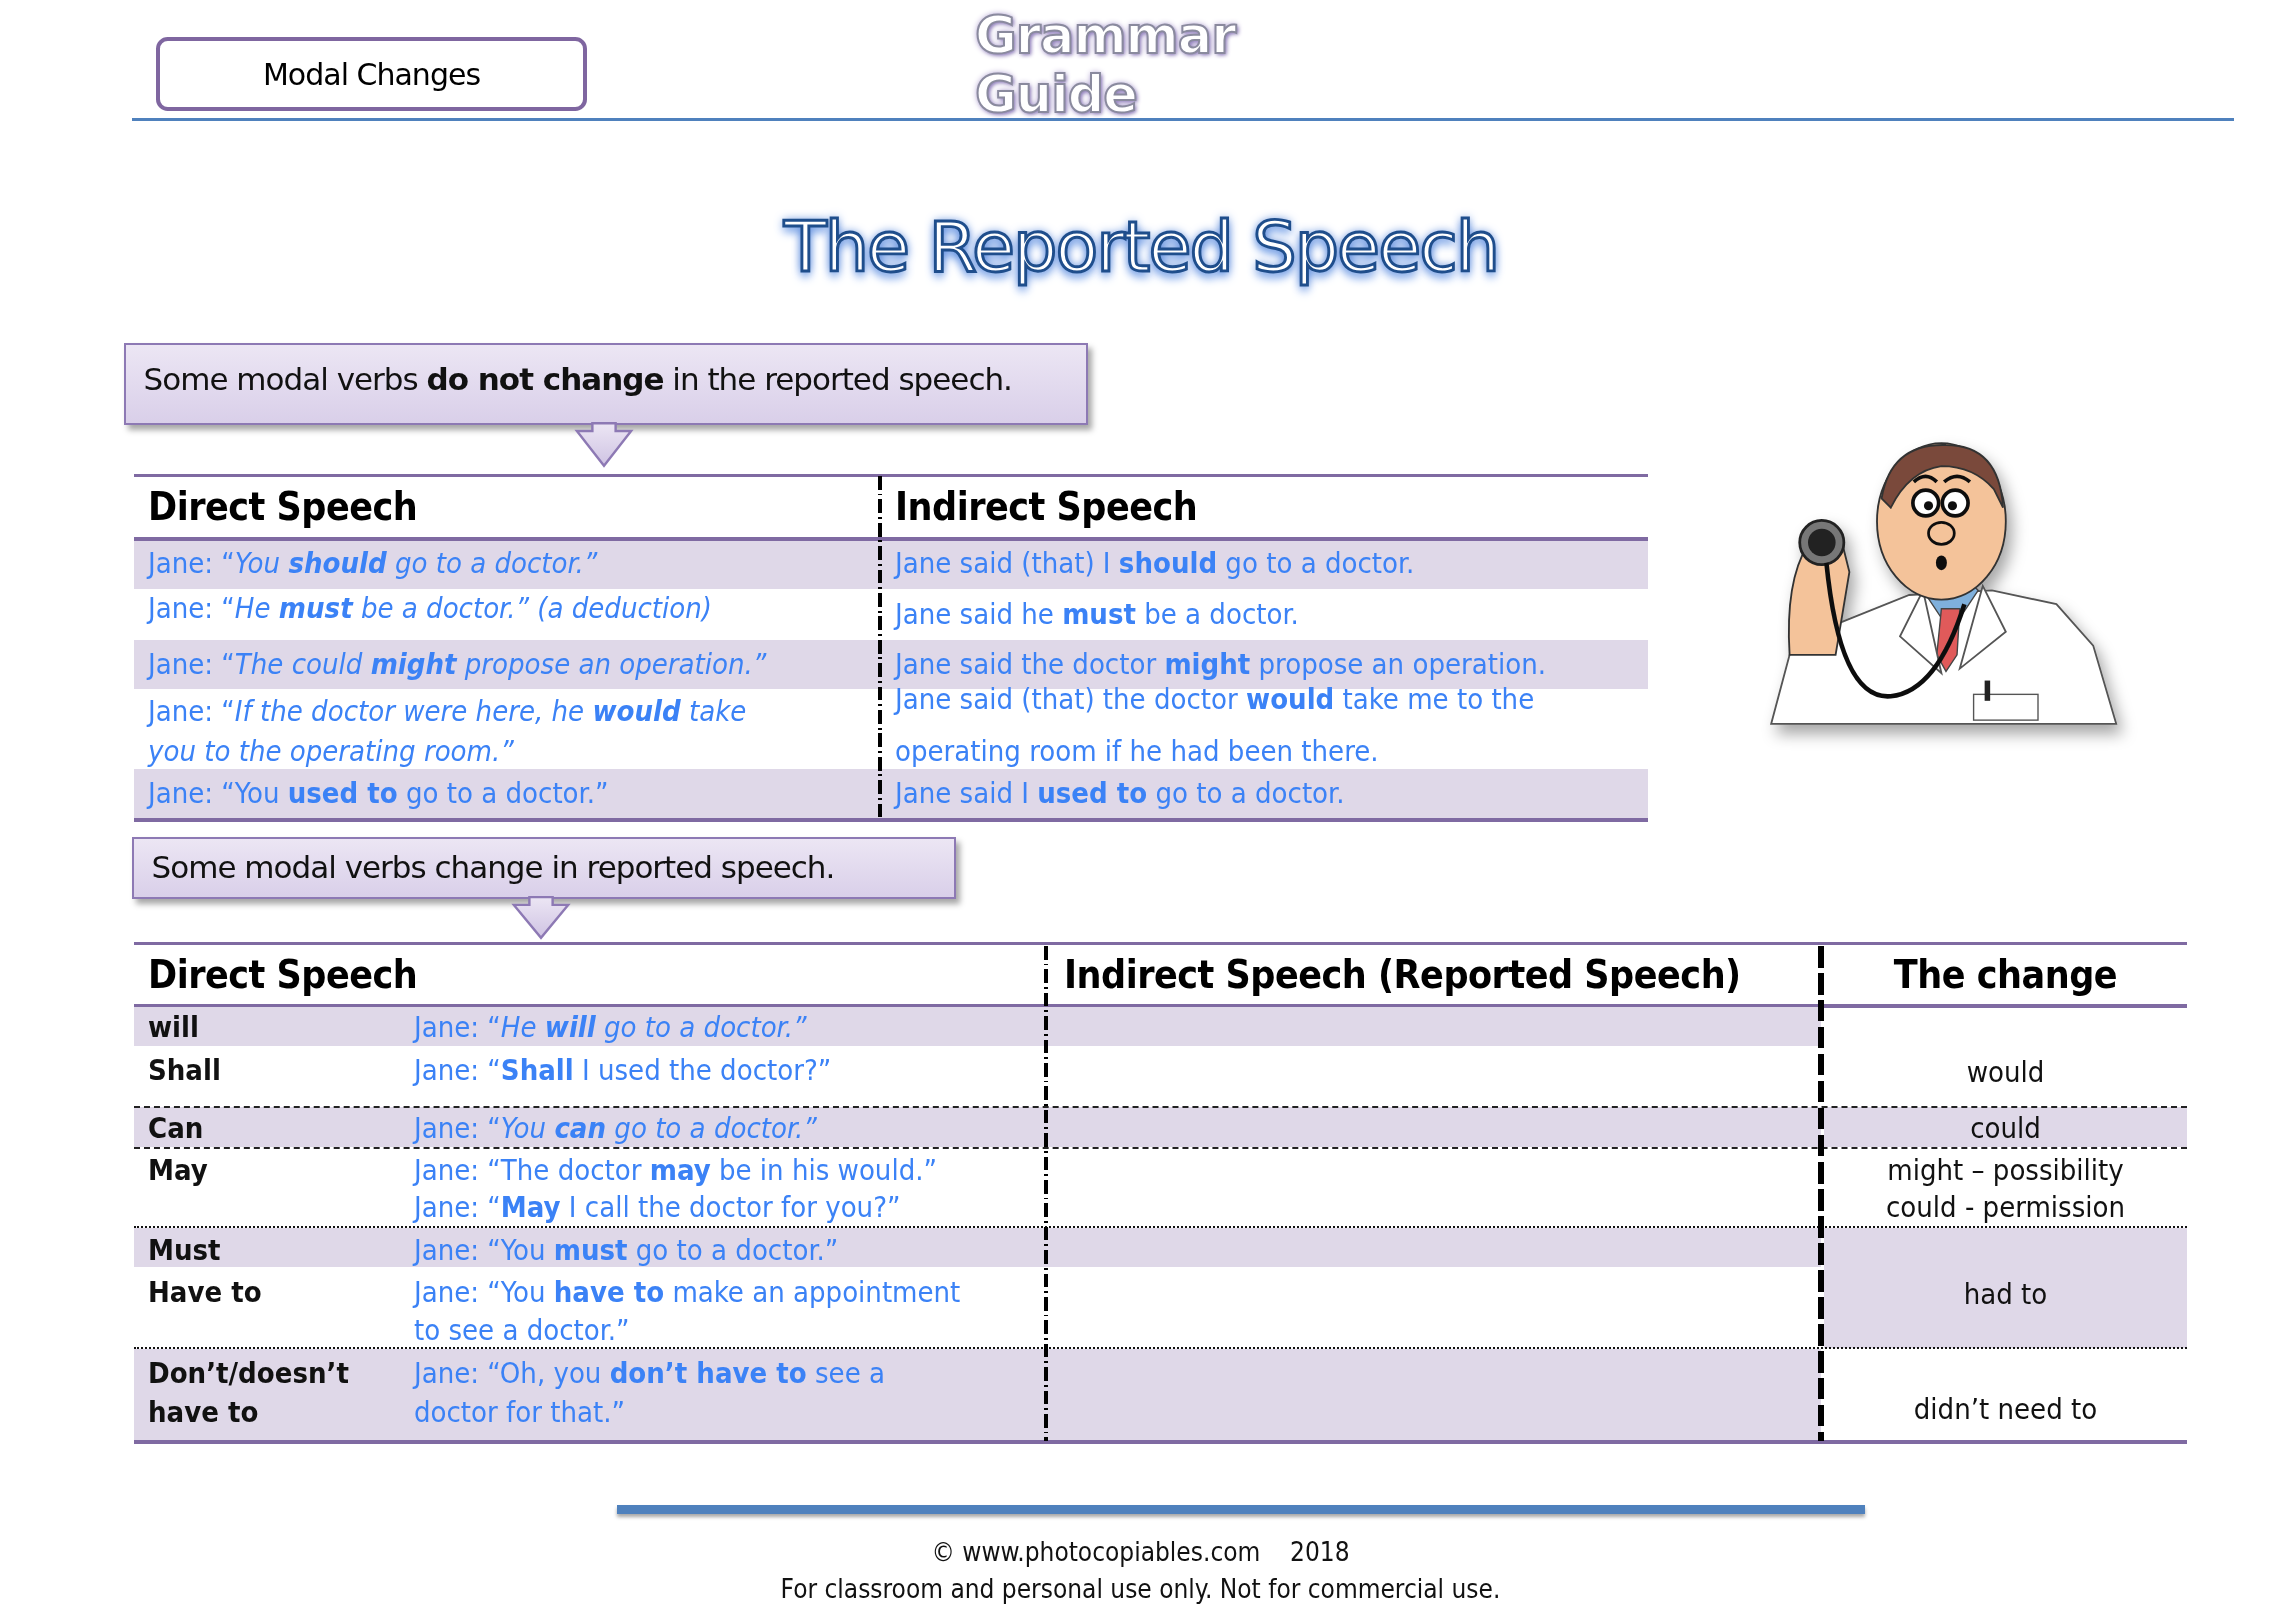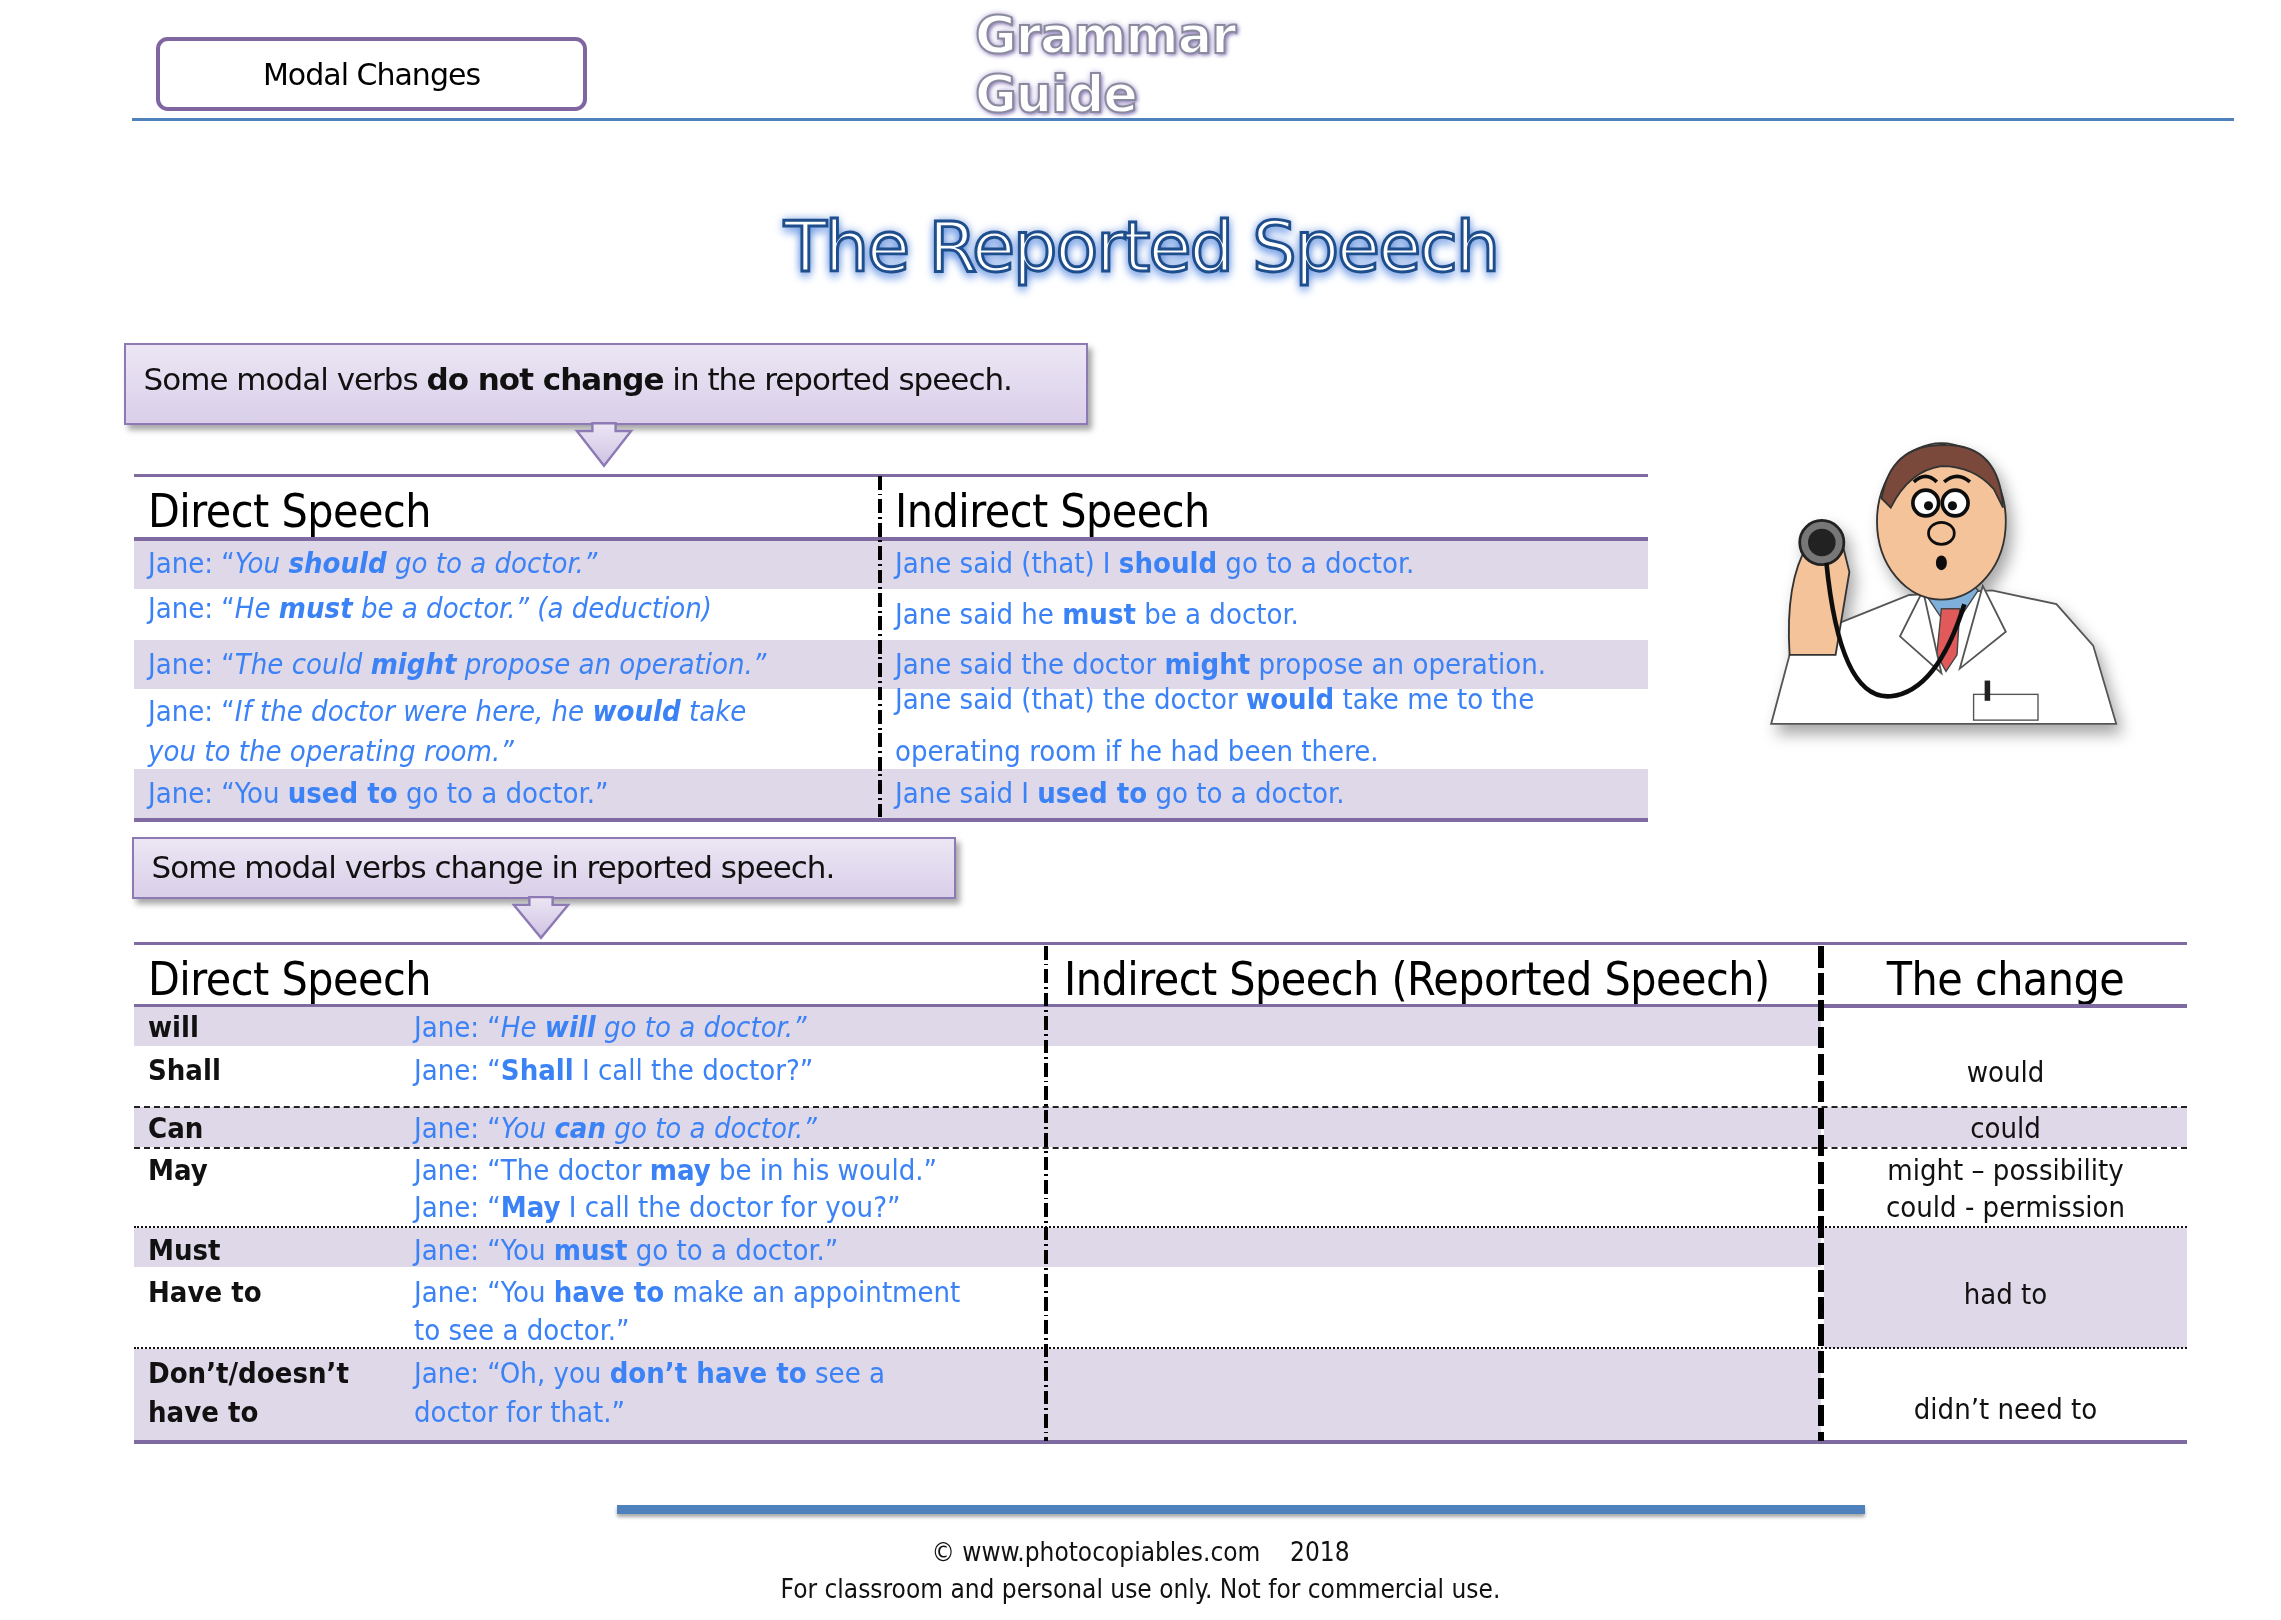--- a/index.html
+++ b/index.html
@@ -26,21 +26,21 @@
   .callout { background:linear-gradient(#ece6f4,#d9cfe9); border:2.9px solid #8d79b4;
              box-shadow:3.9px 4.9px 5.9px rgba(0,0,0,0.35); box-sizing:border-box;
              font-family:"DejaVu Sans", sans-serif; font-size:31px; letter-spacing:-1px; color:#111; padding-left:17.6px; }
   .callout b { font-weight:bold; }
   .arrow-shape { position:absolute; }
 
   
   .tline { position:absolute; height:3.9px; background:#7f6aa2; }
   .rowbg { position:absolute; background:#dfd8e8; }
   .cell { position:absolute; font-size:29px; line-height:39px; white-space:nowrap; color:#3b82f6; }
-  .hdr { position:absolute; font-weight:normal; font-size:46px; font-family:"DejaVu Sans Condensed","DejaVu Sans", sans-serif; letter-spacing:-0.5px; }
+  .hdr { position:absolute; font-weight:bold; font-size:39px; font-family:"DejaVu Sans Condensed","DejaVu Sans", sans-serif; letter-spacing:-0.5px; }
   .vdash { position:absolute; width:3.9px; background:repeating-linear-gradient(#000 0 13.7px, transparent 13.7px 17.6px, #000 17.6px 19.5px, transparent 19.5px 23.4px); }
   .vdash-thick { position:absolute; width:5.9px; background:repeating-linear-gradient(#000 0 21.5px, transparent 21.5px 27px); }
   .hdash { position:absolute; height:0; border-top:2px dashed #222; }
   .hdot { position:absolute; height:0; border-top:2.9px dotted #111; }
   .verb { position:absolute; font-weight:bold; font-size:29px; line-height:39px; color:#111; }
   .chg { position:absolute; font-size:29px; line-height:37px; text-align:center; color:#111; }
 
   .footer-bar { left:617px; top:1505px; width:1248px; height:8.8px; background:#4f81bd; box-shadow:0 2.9px 3.9px rgba(0,0,0,0.35); }
   .footer-line { position:absolute; left:0; width:2281px; text-align:center; font-size:26px; color:#111; }
 </style>
@@ -179,21 +179,21 @@
   <div class="verb" style="left:148px; top:1008px;">will</div>
   <div class="verb" style="left:148px; top:1051px;">Shall</div>
   <div class="verb" style="left:148px; top:1109px;">Can</div>
   <div class="verb" style="left:148px; top:1151px;">May</div>
   <div class="verb" style="left:148px; top:1231px;">Must</div>
   <div class="verb" style="left:148px; top:1273px;">Have to</div>
   <div class="verb" style="left:148px; top:1354px;">Don’t/doesn’t</div>
   <div class="verb" style="left:148px; top:1393px;">have to</div>
 
   <div class="cell" style="left:414px; top:1008px;"><span>Jane: “</span><span style="font-style: italic;">He </span><span style="font-weight: bold; font-style: italic;">will</span><span style="font-style: italic;"> go to a doctor.”</span></div>
-  <div class="cell" style="left:414px; top:1051px;"><span>Jane: “</span><span style="font-weight: bold;">Shall</span><span> I call the doctor?”</span></div>
+  <div class="cell" style="left:414px; top:1051px;"><span>Jane: “</span><span style="font-weight: bold;">Shall</span><span> I used the doctor?”</span></div>
   <div class="cell" style="left:414px; top:1109px;"><span>Jane: “</span><span style="font-style: italic;">You </span><span style="font-weight: bold; font-style: italic;">can</span><span style="font-style: italic;"> go to a doctor.”</span></div>
   <div class="cell" style="left:414px; top:1151px;"><span>Jane: “The doctor </span><span style="font-weight: bold;">may</span><span> be in his would.”</span></div>
   <div class="cell" style="left:414px; top:1188px;"><span>Jane: “</span><span style="font-weight: bold;">May</span><span> I call the doctor for you?”</span></div>
   <div class="cell" style="left:414px; top:1231px;"><span>Jane: “You </span><span style="font-weight: bold;">must</span><span> go to a doctor.”</span></div>
   <div class="cell" style="left:414px; top:1273px;"><span>Jane: “You </span><span style="font-weight: bold;">have to</span><span> make an appointment</span></div>
   <div class="cell" style="left:414px; top:1311px;"><span>to see a doctor.”</span></div>
   <div class="cell" style="left:414px; top:1354px;"><span>Jane: “Oh, you </span><span style="font-weight: bold;">don’t have to</span><span> see a</span></div>
   <div class="cell" style="left:414px; top:1393px;"><span>doctor for that.”</span></div>
 
   <div class="cell" style="left:1063px; top:1008px; width:751px;"></div>

